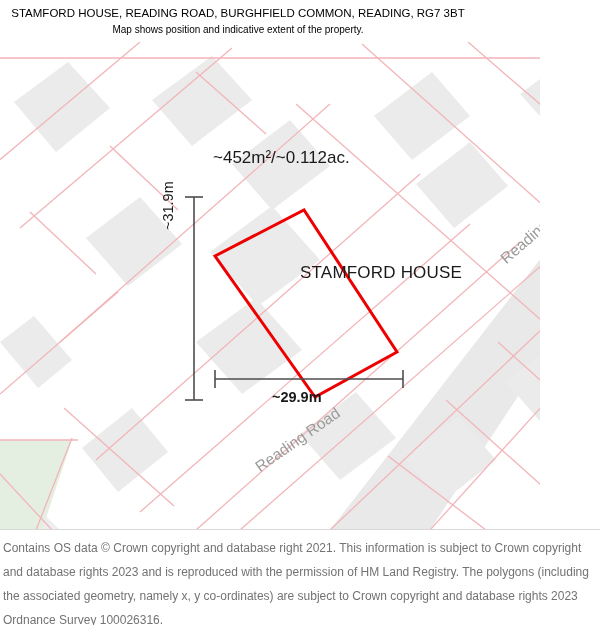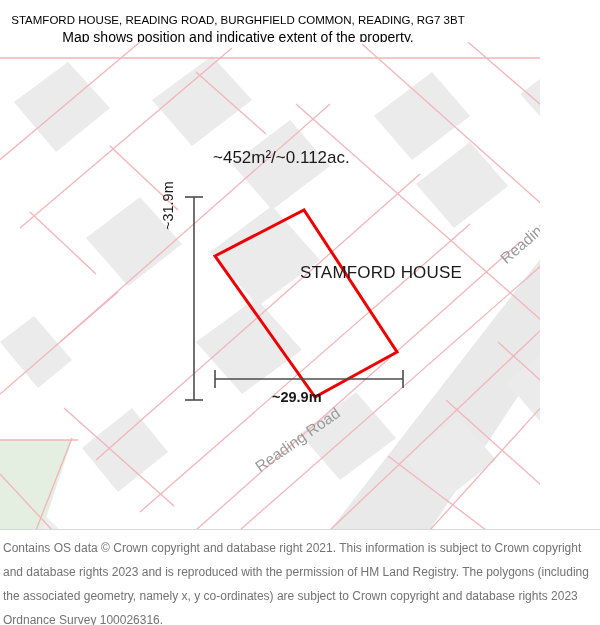--- a/index.html
+++ b/index.html
@@ -21,30 +21,30 @@
   }
   
   .header {
     position: absolute;
     top: 0; left: 0;
     width: 476px;
     height: 42px;
     background: #fff;
     text-align: center;
     box-sizing: border-box;
-    padding-top: 12px;
+    padding-top: 5px;
   }
   .header .line1 {
     font-size: 11.5px;
     line-height: 17px;
     color: #000;
     white-space: nowrap;
   }
   .header .line2 {
-    font-size: 14px;
+    font-size: 10px;
     line-height: 16px;
     color: #000;
     white-space: nowrap;
   }
   
   .map {
     position: absolute;
     top: 42px; left: 0;
     width: 540px;
     height: 488px;

